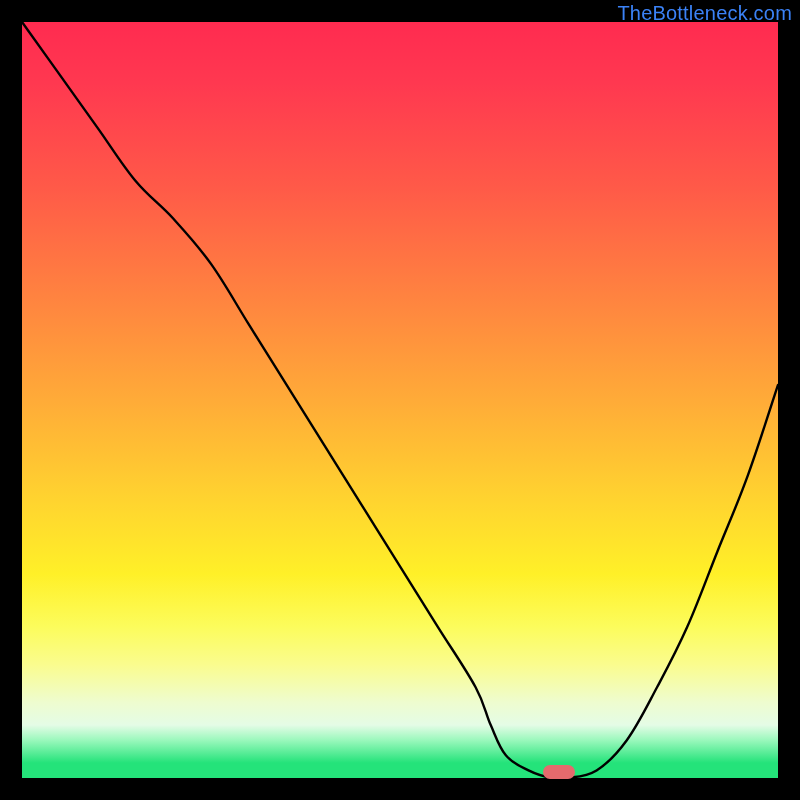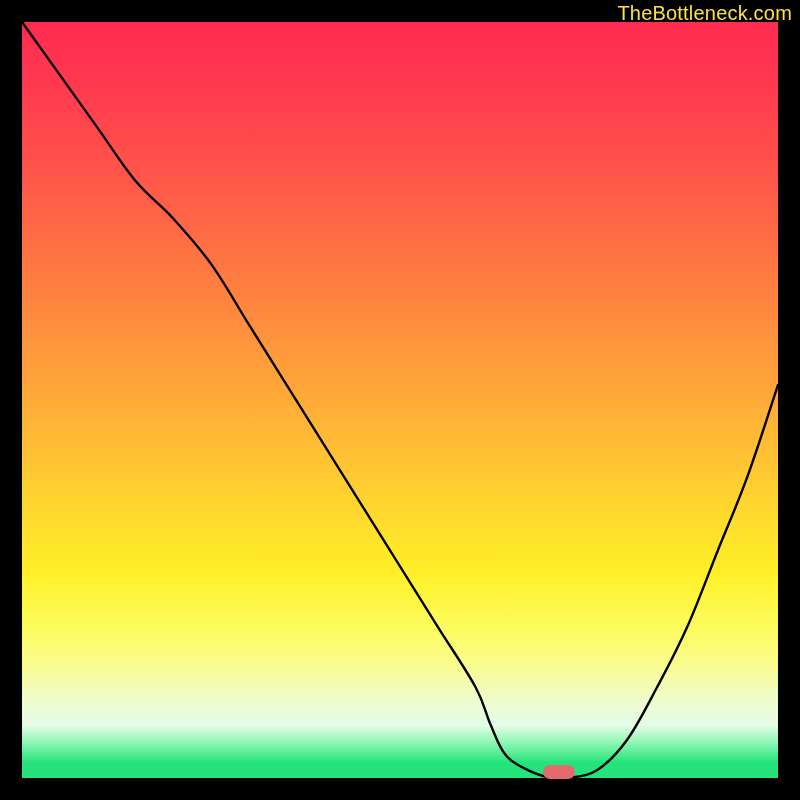--- a/index.html
+++ b/index.html
@@ -47,21 +47,21 @@
     left: 22px;
     top: 22px;
     width: 756px;
     height: 756px;
     overflow: visible;
   }
   .watermark {
     position: absolute;
     top: 2px;
     right: 8px;
-    color: #fde047;
+    color: #3b82f6;
     font-size: 20px;
     letter-spacing: 0.2px;
     user-select: none;
   }
   .marker {
     position: absolute;
     width: 32px;
     height: 14px;
     border-radius: 7px;
     background: #e56a6d;

